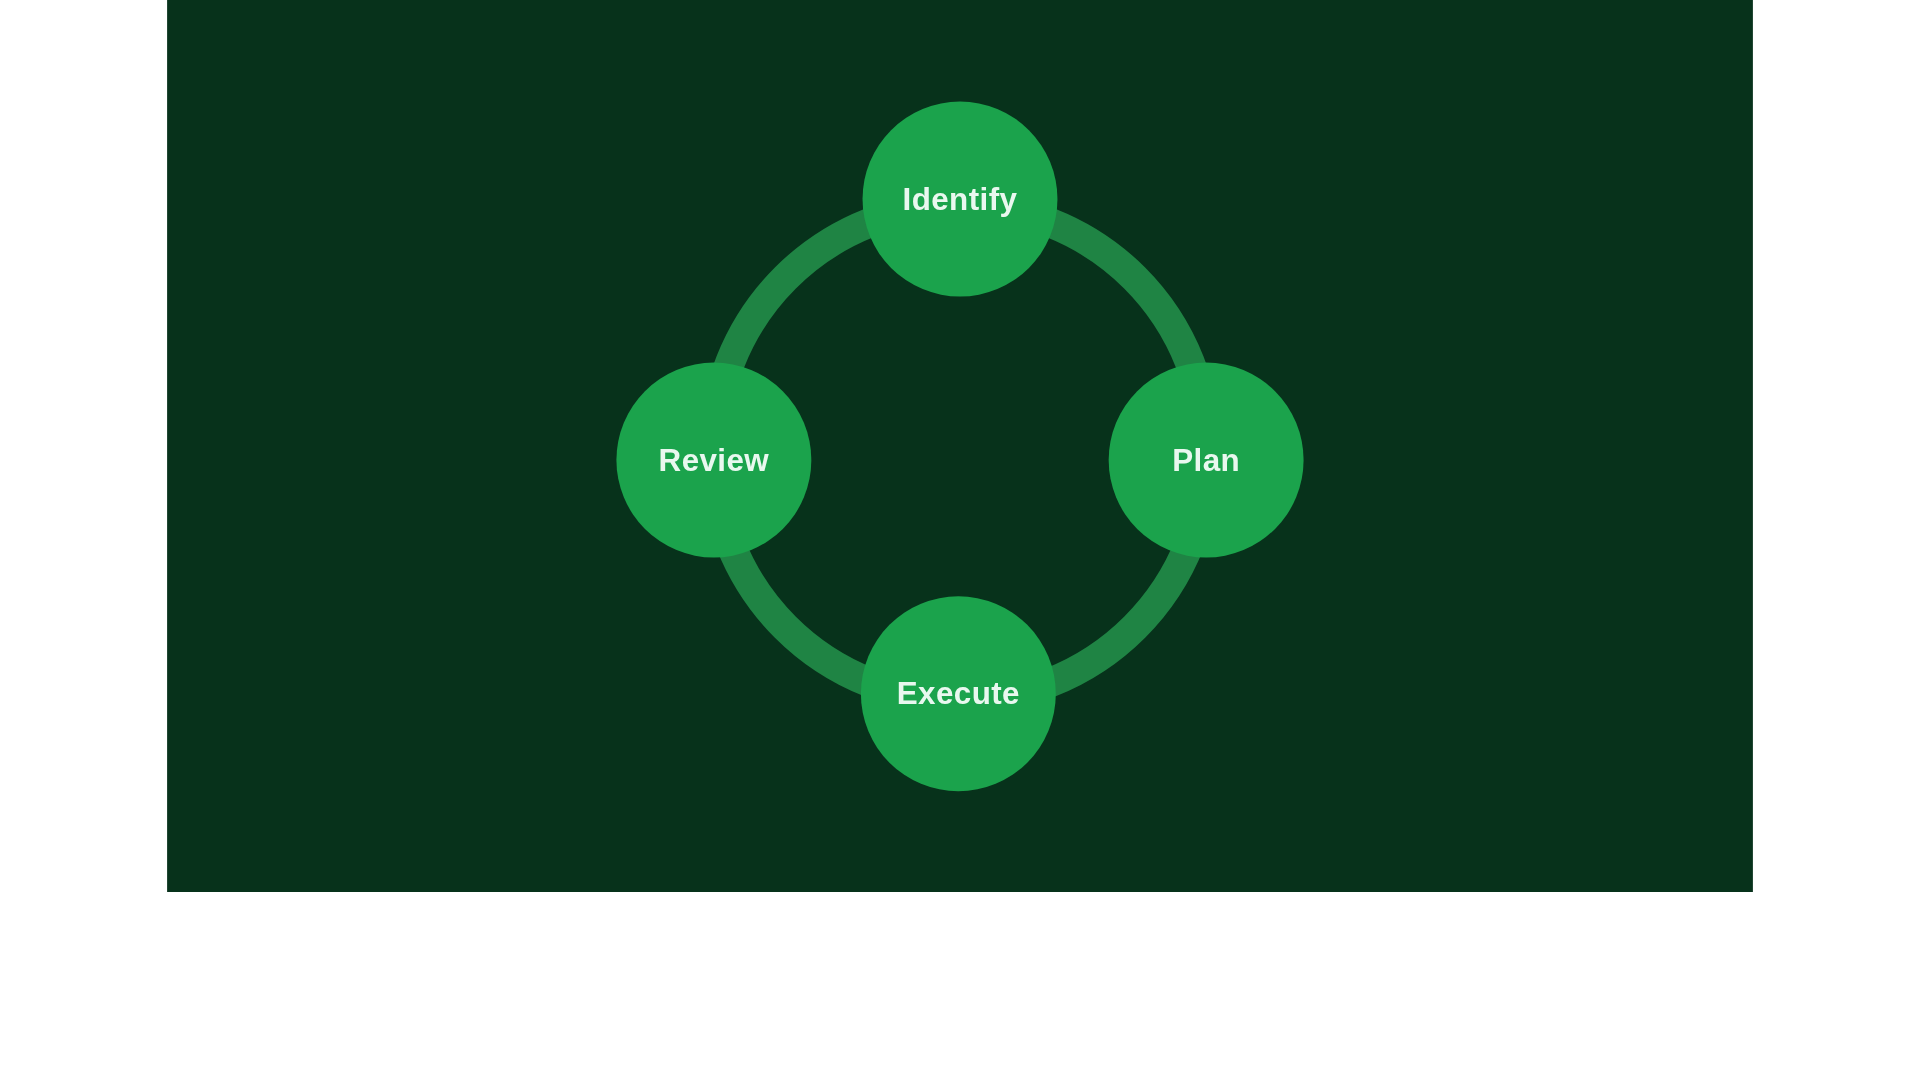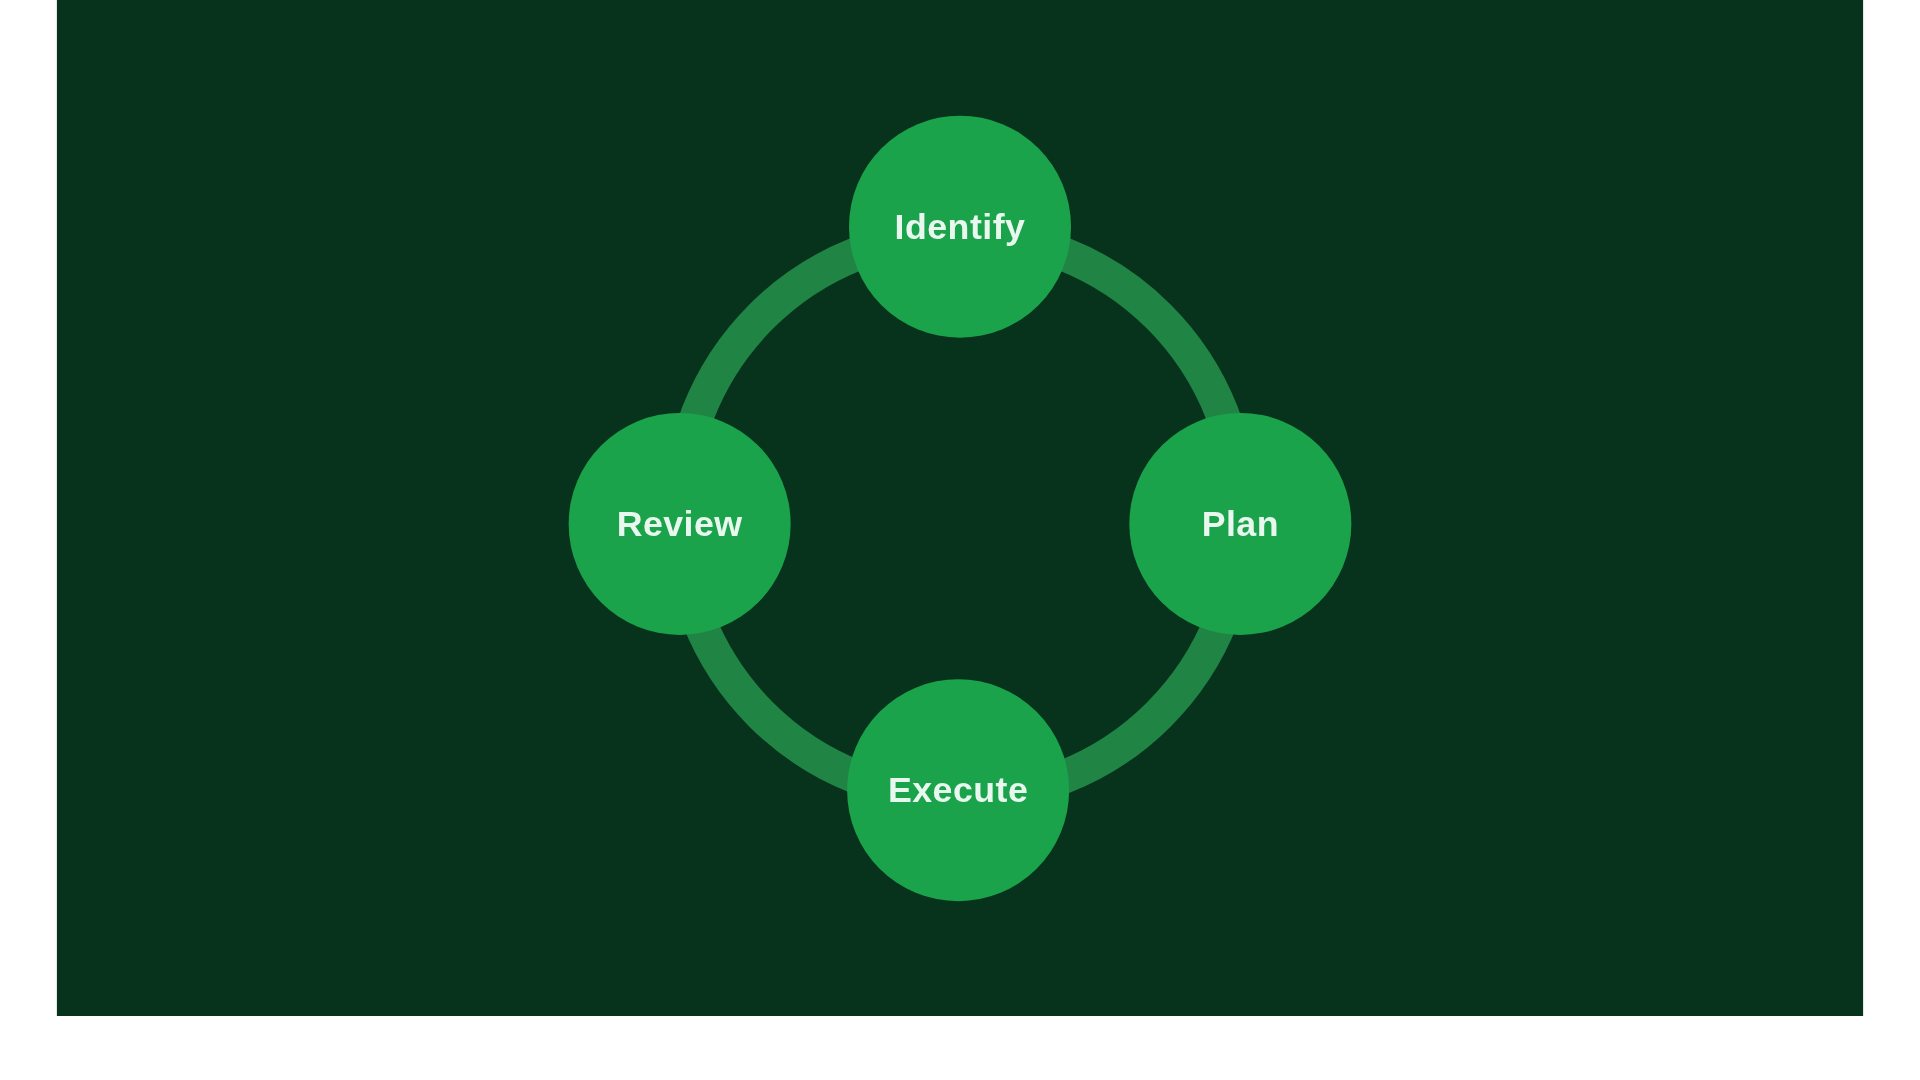--- a/index.html
+++ b/index.html
@@ -6,21 +6,21 @@
     margin: 0;
     padding: 0;
     width: 1920px;
     height: 1080px;
     overflow: hidden;
     font-family: "Liberation Sans", sans-serif;
   }
   .stage {
     position: relative;
     width: 1920px;
-    height: 1016px;
+    height: 892px;
   }
   .stage svg {
     display: block;
     width: 100%;
     height: 100%;
   }
   .node-label {
     font-family: "Liberation Sans", "DejaVu Sans", sans-serif;
     font-weight: 700;
     font-size: 38px;

